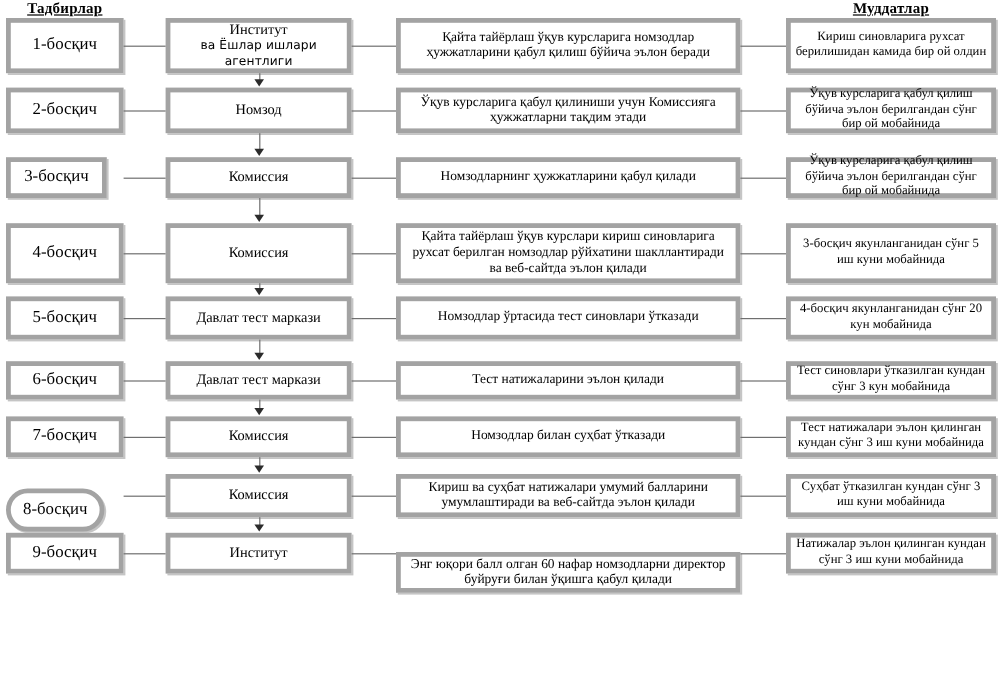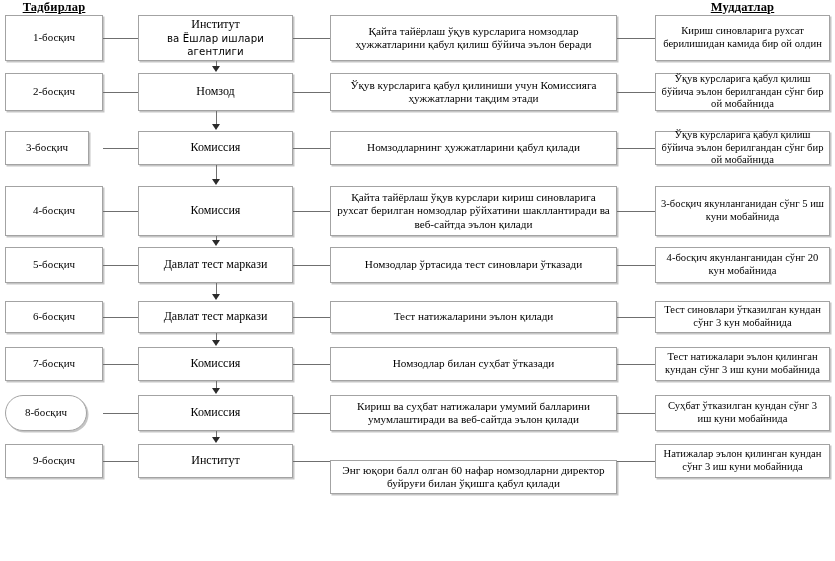--- a/index.html
+++ b/index.html
@@ -30,34 +30,34 @@
     line-height: 14px;
     text-decoration: underline;
     letter-spacing: .2px;
     white-space: nowrap;
   }
 
   
   .box {
     position: absolute;
     box-sizing: border-box;
-    border: 1px solid #a3a3a3;
+    border: 4px solid #a3a3a3;
     background: #ffffff;
     display: flex;
     align-items: center;
     justify-content: flex-end;
     text-align: center;
     font-size: 11px;
     line-height: 13.2px;
     padding: 2px 4px;
     box-shadow: 1.5px 1.5px 0 rgba(150,150,150,.55);
   }
   .box .txt { display: block; width: 100%; }
 
-  .box.stage   { font-size: 11px; }
+  .box.stage   { font-size: 14px; }
   .box.actor   { font-size: 12px; }
   .box.action  { font-size: 11.2px; }
   .box.term    { font-size: 10.6px; line-height: 12.6px; }
 
   .box .sub {
     display: block;
     font-family: "DejaVu Sans", "Liberation Sans", sans-serif;
     font-size: 10.2px;
     line-height: 13px;
     letter-spacing: .1px;
@@ -203,21 +203,21 @@
         <span class="txt">Номзодлар билан суҳбат ўтказади</span>
       </div>
       <div class="box term" style="left: 655px; top: 347px; width: 175px; height: 34px;">
         <span class="txt">Тест натижалари эълон қилинган кундан сўнг 3 иш куни мобайнида</span>
       </div>
       <div class="hline" style="left: 103px; top: 364px; width: 35px;"></div>
       <div class="hline" style="left: 293px; top: 364px; width: 37px;"></div>
       <div class="hline" style="left: 617px; top: 364px; width: 38px;"></div>
       <div class="vline" style="left: 215.5px; top: 381px; height: 8px;"></div>
       <div class="arrowhead" style="left: 211.5px; top: 388px;"></div>
-      <div class="box stage" style="left: 5px; top: 395px; width: 82px; height: 36px; border-radius: 18px;">
+      <div class="box stage" style="left: 5px; top: 407px; width: 82px; height: 36px; border-radius: 18px;">
         <span class="txt">8-босқич</span>
       </div>
       <div class="box actor" style="left: 138px; top: 395px; width: 155px; height: 36px;">
         <span class="txt">Комиссия</span>
       </div>
       <div class="box action" style="left: 330px; top: 395px; width: 287px; height: 36px;">
         <span class="txt">Кириш ва суҳбат натижалари умумий балларини умумлаштиради ва веб-сайтда эълон қилади</span>
       </div>
       <div class="box term" style="left: 655px; top: 395px; width: 175px; height: 36px;">
         <span class="txt">Суҳбат ўтказилган кундан сўнг 3 иш куни мобайнида</span>

